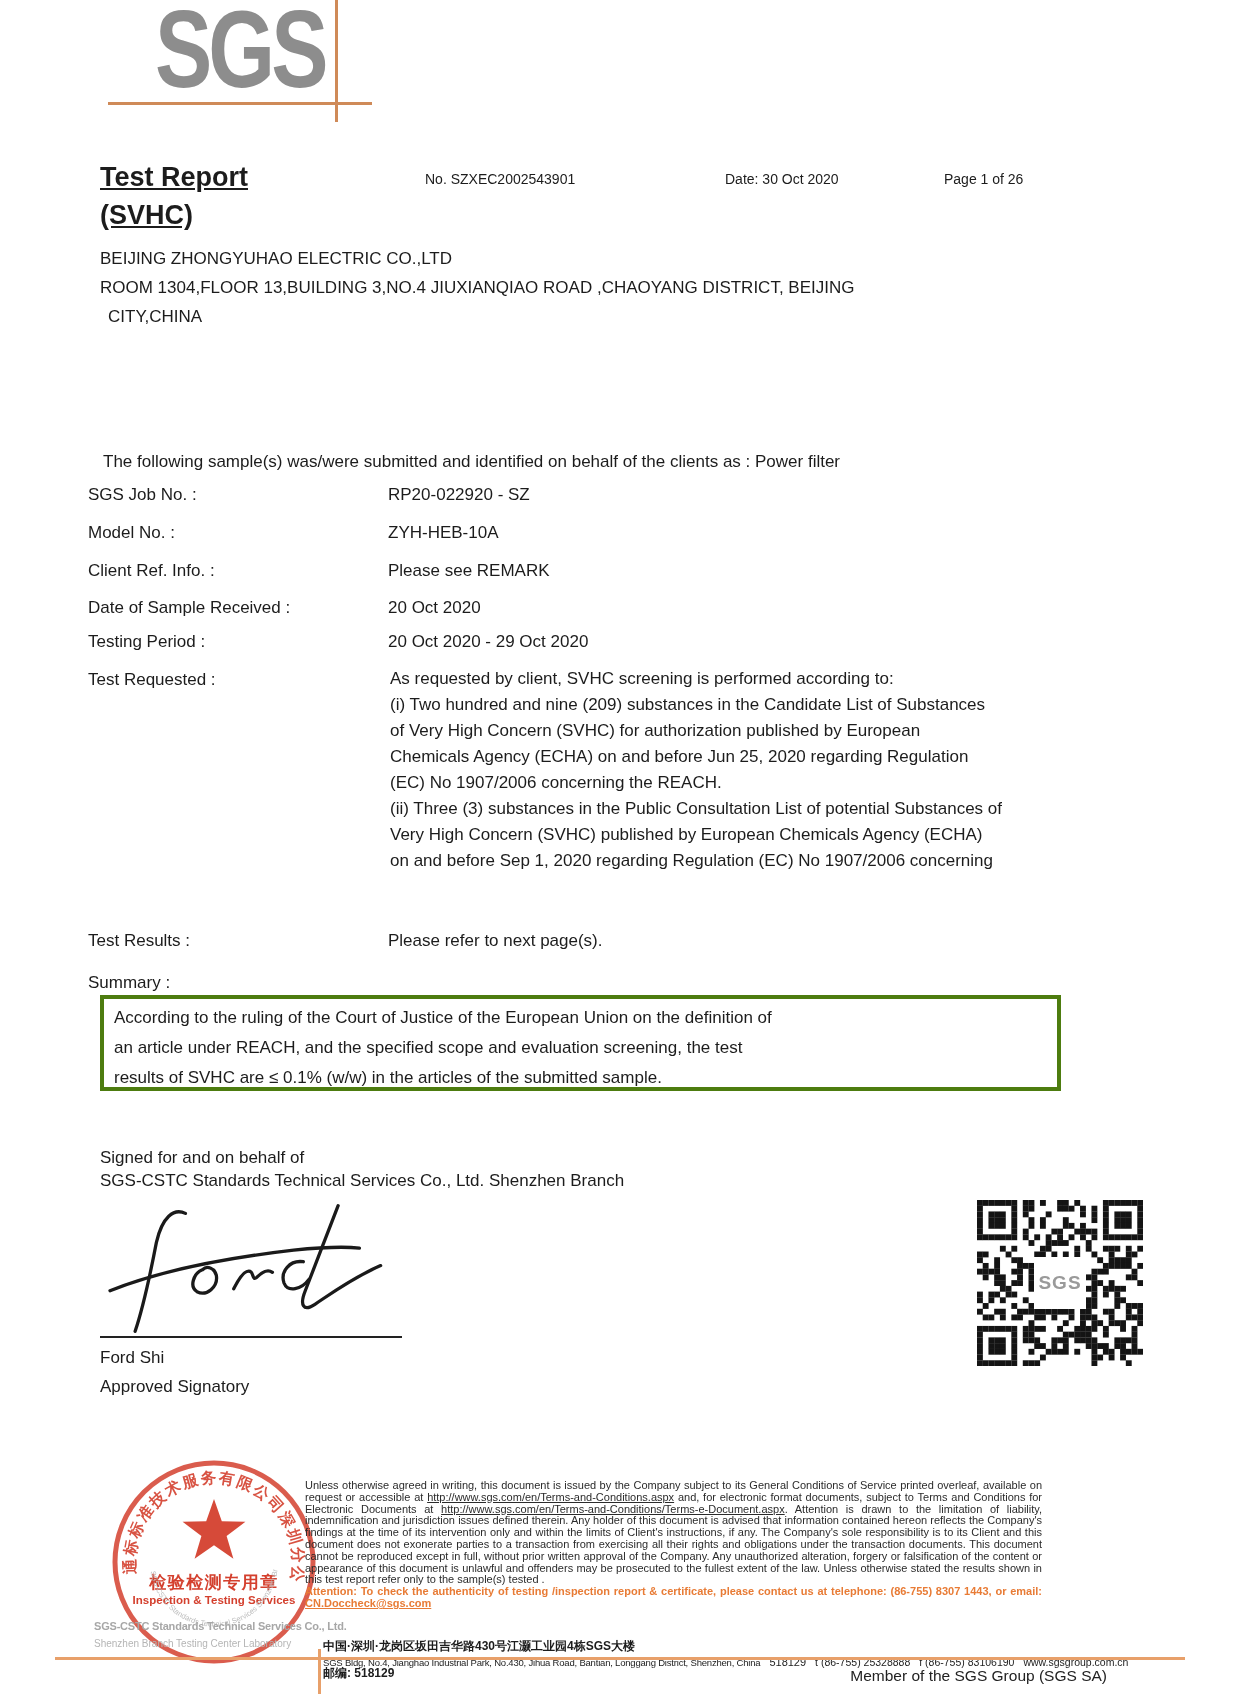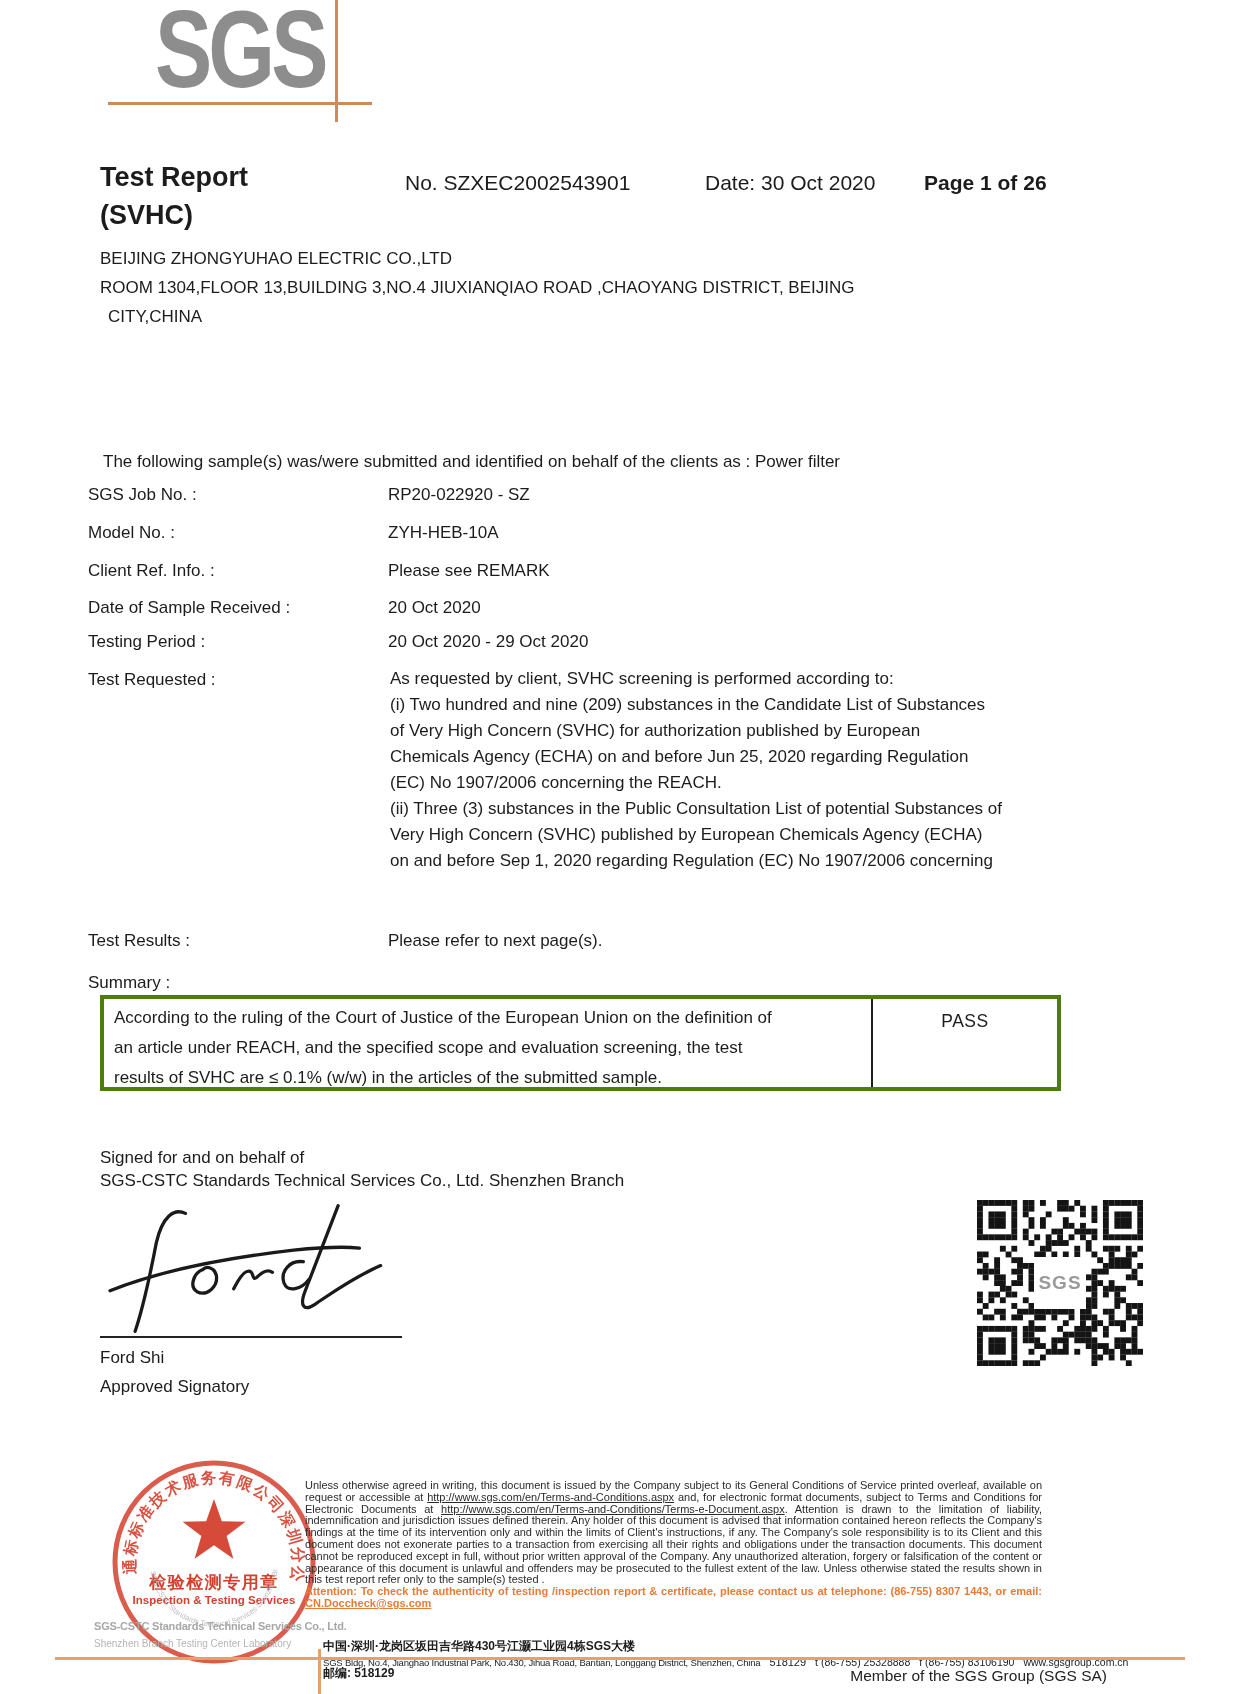--- a/index.html
+++ b/index.html
@@ -8,27 +8,27 @@
   .abs{position:absolute;}
 
   
   #logo{left:155px;top:-6px;font-size:110px;font-weight:700;letter-spacing:-5px;color:#8d8d8d;
         transform:scaleX(0.78);transform-origin:left top;line-height:1;}
   .xh{background:#cf8a58;}
   #xh-h{left:108px;top:102px;width:264px;height:3px;}
   #xh-v{left:335px;top:0px;width:3px;height:122px;}
 
   
-  .title{font-size:27px;font-weight:700;}
+  .title{font-size:27px;font-weight:700;text-decoration:underline;}
   #title1{left:100px;top:162px;}
   #title2{left:100px;top:200px;}
-  .meta{font-size:21px;}
+  .meta{font-size:14px;margin-left:20px;}
   #rep-no{left:405px;top:171px;}
   #rep-date{left:705px;top:171px;}
-  #rep-page{left:924px;top:171px;font-weight:bold;}
+  #rep-page{left:924px;top:171px;}
 
   .body-txt{font-size:17px;line-height:24px;}
   #client-name{left:100px;top:247px;}
   #client-addr1{left:100px;top:276px;}
   #client-addr2{left:108px;top:305px;}
   #sample-intro{left:103px;top:450px;}
 
   .flabel{left:88px;}
   .fvalue{left:388px;}
 
@@ -120,21 +120,20 @@
   <div class="abs body-txt flabel" style="top:929px">Test Results :</div>
   <div class="abs body-txt fvalue" style="top:929px">Please refer to next page(s).</div>
 
   <div class="abs body-txt flabel" style="top:971px">Summary :</div>
   <div class="abs" id="summary-box">
     <div id="summary-text">
       <div>According to the ruling of the Court of Justice of the European Union on the definition of</div>
       <div>an article under REACH, and the specified scope and evaluation screening, the test</div>
       <div>results of SVHC are ≤ 0.1% (w/w) in the articles of the submitted sample.</div>
     </div>
-    <div id="pass-cell">PASS</div>
   </div>
 
   <div class="abs body-txt" id="signed1">Signed for and on behalf of</div>
   <div class="abs body-txt" id="signed2">SGS-CSTC Standards Technical Services Co., Ltd. Shenzhen Branch</div>
 
   <svg class="abs" id="sig-svg" width="320" height="145" viewBox="0 0 320 150">
     <g fill="none" stroke="#1a1a1a" stroke-width="3.4" stroke-linecap="round">
       <path d="M88,18 C76,12 64,22 58,48 C53,74 46,110 36,140"></path>
       <path d="M10,98 C60,78 130,64 200,56 C230,53 252,52 268,54"></path>
       <path d="M106,76 C96,80 92,94 100,99 C110,104 122,94 120,82 C118,74 110,72 106,76"></path>

